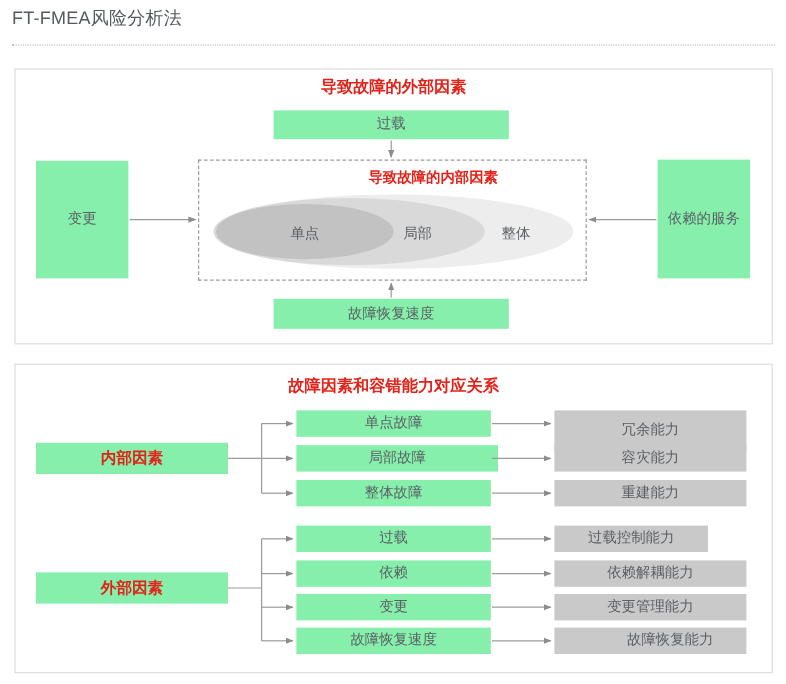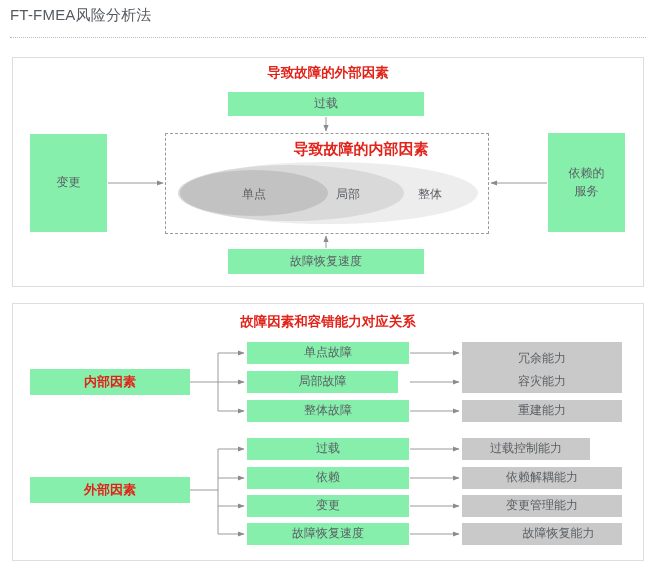--- a/index.html
+++ b/index.html
@@ -88,47 +88,47 @@
   <div class="title-rule"></div>
 
   <div class="panel" id="panel-top"></div>
 
   <div class="red-heading" style="left:12px; top:64px; width:632px;">导致故障的外部因素</div>
 
   <div class="gbox" style="left:228px; top:92px; width:196px; height:24px;">过载</div>
 
   <div class="dashed-box" style="left:165px; top:133px; width:324px; height:101px;"></div>
 
-  <div class="red-heading" style="left:165px; top:140px; width:392px; font-size:15px;">导致故障的内部因素</div>
+  <div class="red-heading" style="left:165px; top:140px; width:392px; font-size:12px;">导致故障的内部因素</div>
 
   <div class="ellipse ell-outer" style="left:178px; top:162px; width:300px; height:62px;"></div>
   <div class="ellipse ell-mid" style="left:178px; top:165px; width:226px; height:56px;"></div>
   <div class="ellipse ell-inner" style="left:180px; top:170px; width:148px; height:46px;"></div>
 
   <div class="ell-label" style="left:218px; top:186px; width:72px;">单点</div>
   <div class="ell-label" style="left:312px; top:186px; width:72px;">局部</div>
   <div class="ell-label" style="left:394px; top:186px; width:72px;">整体</div>
 
   <div class="gbox" style="left:30px; top:134px; width:77px; height:98px;">变更</div>
 
-  <div class="gbox" style="left:548px; top:133px; width:77px; height:99px; flex-direction:column;">
+  <div class="gbox" style="left:548px; top:133px; width:77px; height:99px; flex-direction:row;">
     <span>依赖的</span>
     <span>服务</span>
   </div>
 
   <div class="gbox" style="left:228px; top:249px; width:196px; height:25px;">故障恢复速度</div>
 
   <div class="panel" id="panel-bottom"></div>
 
   <div class="red-heading" style="left:12px; top:313px; width:632px;">故障因素和容错能力对应关系</div>
 
   <div class="gbox redtext" style="left:30px; top:369px; width:160px; height:26px;">内部因素</div>
 
   <div class="gbox" style="left:247px; top:342px; width:162px; height:22px;">单点故障</div>
-  <div class="gbox" style="left:247px; top:371px; width:151px; height:22px;">局部故障</div>
+  <div class="gbox" style="left:247px; top:371px; width:168px; height:22px;">局部故障</div>
   <div class="gbox" style="left:247px; top:400px; width:162px; height:22px;">整体故障</div>
 
   <div class="gbox dark" style="left:462px; top:342px; width:160px; height:34px;">冗余能力</div>
   <div class="gbox dark" style="left:462px; top:371px; width:160px; height:22px;font-family:Liberation Serif, serif;">容灾能力</div>
   <div class="gbox dark" style="left:462px; top:400px; width:160px; height:22px;">重建能力</div>
 
   <div class="gbox redtext" style="left:30px; top:477px; width:160px; height:26px;">外部因素</div>
 
   <div class="gbox" style="left:247px; top:438px; width:162px; height:22px;">过载</div>
   <div class="gbox" style="left:247px; top:467px; width:162px; height:22px;">依赖</div>

